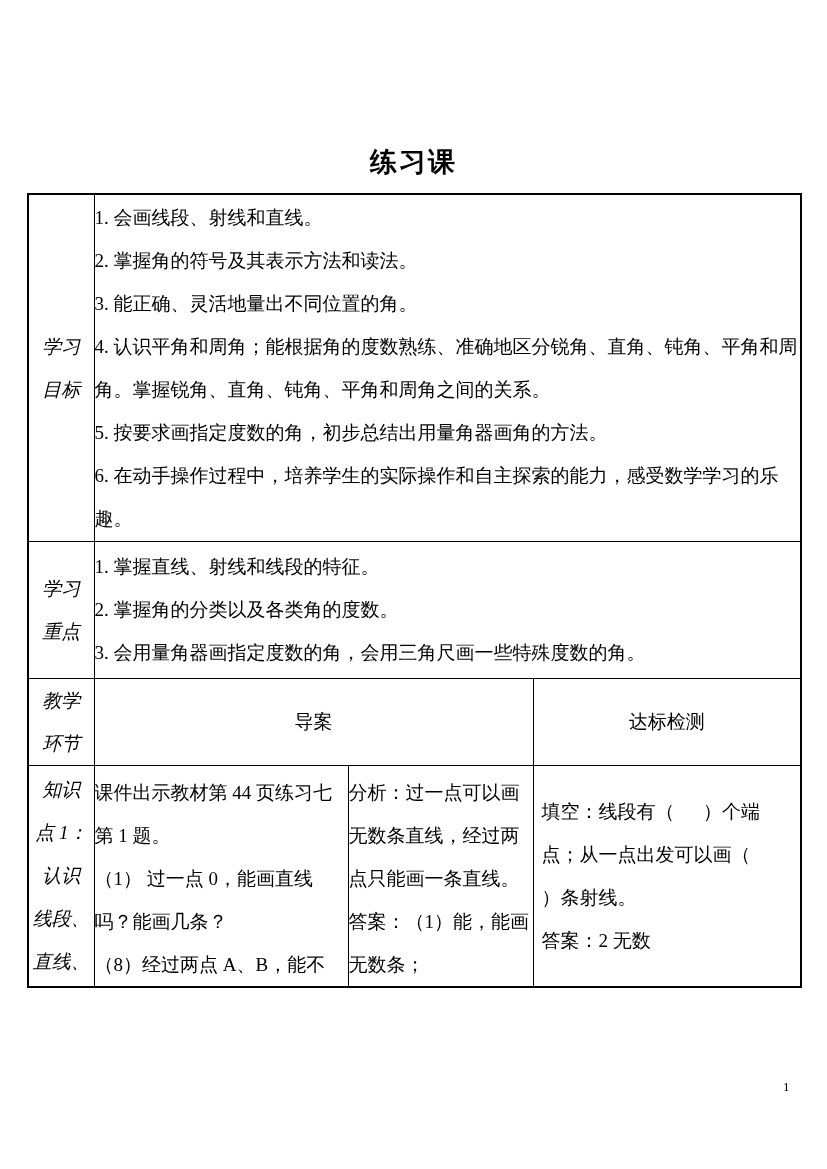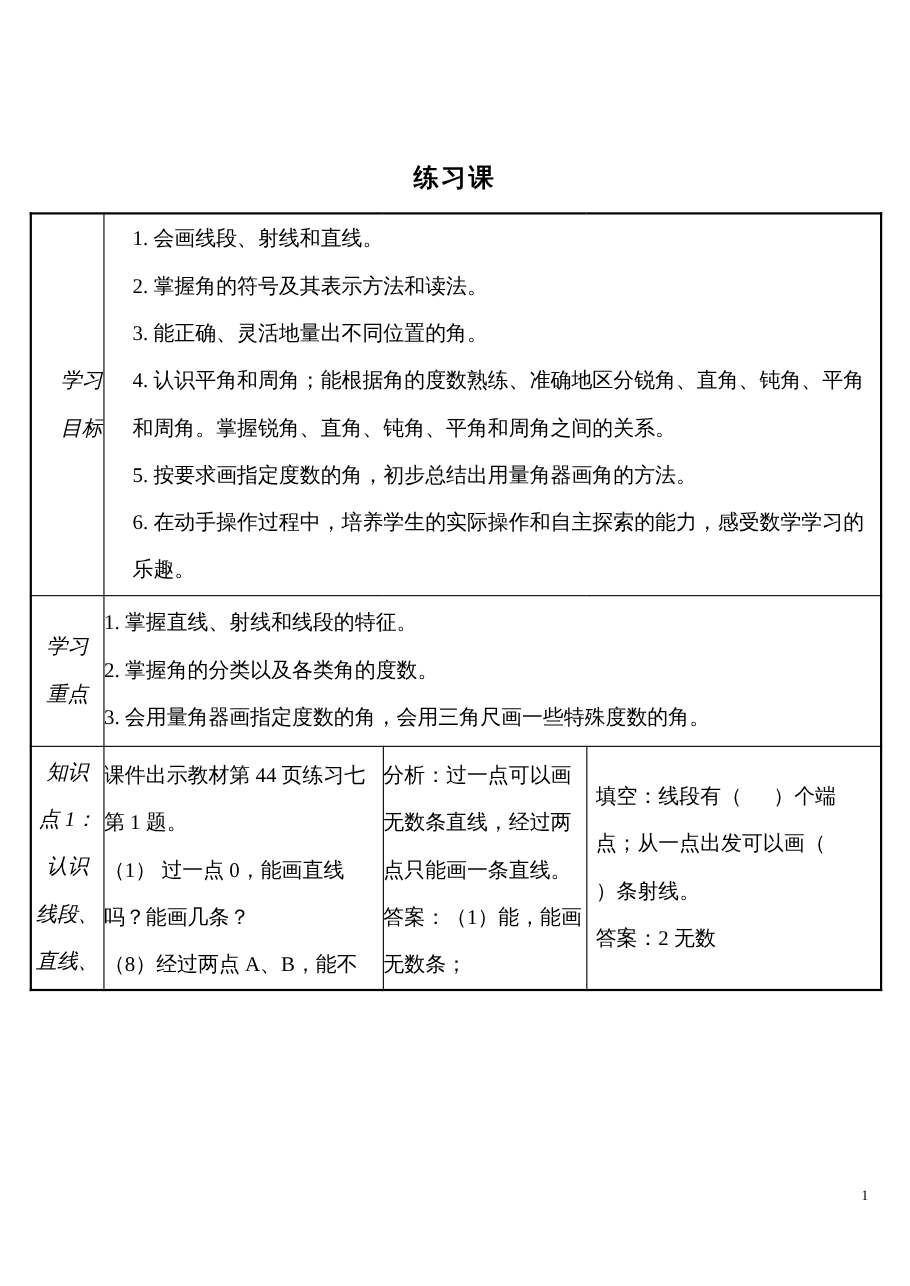--- a/index.html
+++ b/index.html
@@ -17,21 +17,21 @@
     background: #ffffff;
     overflow: hidden;
   }
   .doc-title {
     position: absolute;
     top: 139px;
     left: 0;
     width: 100%;
     margin: 0;
     text-align: center;
-    font-size: 23px;
+    font-size: 27px;
     font-weight: 700;
     letter-spacing: 2px;
     line-height: 46px;
   }
   table.lesson {
     position: absolute;
     left: 27px;
     top: 193px;
     width: 773px;
     border-collapse: collapse;
@@ -42,21 +42,21 @@
     border: 1px solid #000000;
     font-size: 19px;
     line-height: 43px;
     vertical-align: middle;
     padding: 0;
     overflow: hidden;
   }
   td.label-cell { text-align: center; font-style: italic; }
   td.content-cell { padding: 0 8px; }
   .para { white-space: pre-wrap; }
-  tr.r-goals td      { height: 347px; padding-left: 26px; }
+  tr.r-goals td      { height: 347px; }
   tr.r-focus td      { height: 137px; }
   tr.r-prep td       { height: 83px;  }
   tr.r-stage td      { height: 85px;  }
   tr.r-knowledge td  { height: 218px; }
   td.center-cell { text-align: center; }
   tr.r-knowledge td.top-cell {
     vertical-align: top;
     padding-top: 5px;
   }
   tr.r-knowledge td.label-cell {
@@ -112,20 +112,28 @@
         <div>重点</div>
       </td>
       <td class="content-cell" colspan="3">
         <div class="para">1. 掌握直线、射线和线段的特征。</div>
         <div class="para">2. 掌握角的分类以及各类角的度数。</div>
         <div class="para">3. 会用量角器画指定度数的角，会用三角尺画一些特殊度数的角。</div>
       </td>
     </tr>
 
 
+    <tr class="r-stage">
+      <td class="label-cell">
+        <div>教学</div>
+        <div>环节</div>
+      </td>
+      <td class="center-cell" colspan="2">导案</td>
+      <td class="center-cell">达标检测</td>
+    </tr>
 
     <tr class="r-knowledge">
       <td class="label-cell">
         <div>知识</div>
         <div>点 1：</div>
         <div>认识</div>
         <div>线段、</div>
         <div>直线、</div>
       </td>
       <td class="content-cell top-cell">

